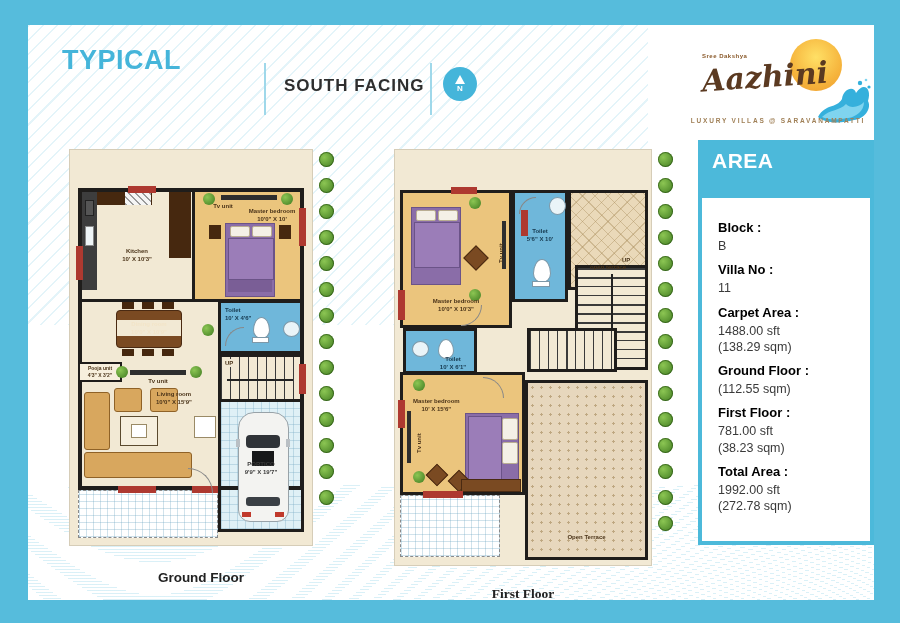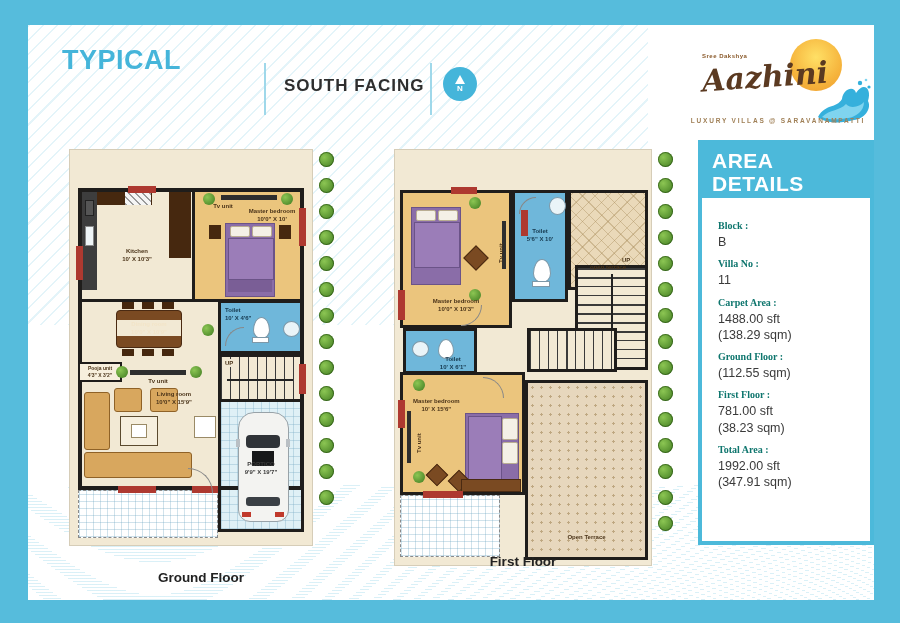--- a/index.html
+++ b/index.html
@@ -26,21 +26,21 @@
     background:radial-gradient(circle at 50% 35%,#ffe066 0%,#f6b53d 60%,#ef9c2d 100%);}
   .logo-name{left:12px;top:26px;width:150px;text-align:center;font-family:"DejaVu Serif",serif;
     font-style:italic;font-weight:bold;font-size:30px;color:#5b3a21;transform:rotate(-4deg);}
   .logo-top{left:24px;top:20px;font-size:6px;color:#8a5a2b;letter-spacing:.5px;font-weight:bold;}
   .logo-bottom{left:10px;top:84px;width:180px;text-align:center;font-size:6.5px;letter-spacing:1.8px;color:#a08057;font-weight:bold;}
   
   .panel{left:670px;top:115px;width:176px;height:405px;background:#4cb9da;z-index:5;}
   .panel-head{padding:10px 0 8px 14px;color:#fff;font-size:21px;font-weight:800;line-height:1.08;letter-spacing:.5px;}
   .panel-body{position:absolute;left:4px;right:4px;top:58px;bottom:4px;background:#fff;padding:22px 8px 10px 16px;box-sizing:border-box;}
   .ad-item{margin-bottom:8px;}
-  .ad-label{font-size:10px;font-weight:bold;color:#0f766e;margin-bottom:3px;font-family:Liberation Serif, serif;}
+  .ad-label{font-size:13px;font-weight:bold;color:#000000;margin-bottom:3px;}
   .ad-value{font-size:12.5px;color:#3a3a3a;line-height:1.3;}
   
   .site{background:#f2e9d4;box-shadow:0 0 0 1px #d6cdb8;}
   .room{position:absolute;border:3px solid #1f1d1b;box-sizing:border-box;}
   .cream{background:#f2e9d4;} .tan{background:#ebc57d;} .tblue{background:#6fb7da;}
   .outline{position:absolute;border:4px solid #1f1d1b;box-sizing:border-box;pointer-events:none;background:transparent;}
   .red{position:absolute;background:#ae3930;}
   .rlabel{position:absolute;font-size:6px;line-height:1.35;font-weight:bold;color:#4a3318;text-align:center;white-space:nowrap;z-index:3;}
   .rlabel.blue{color:#15384e;} .rlabel.gray{color:#3a3a3a;} .rlabel.cream{color:#f2e4c8;}
   .caption{position:absolute;text-align:center;font-size:13.5px;font-weight:bold;color:#222;z-index:4;}
@@ -103,21 +103,20 @@
       <circle cx="50" cy="3" r="1.3" fill="#7fd4ef"></circle>
     </svg>
     <div class="abs logo-top">Sree Dakshya</div>
     <div class="abs logo-name">Aazhini</div>
     <div class="abs logo-bottom">LUXURY VILLAS @ SARAVANAMPATTI</div>
   </div>
 
   <div class="abs panel">
     <div class="panel-head">
       <div>AREA</div>
-      <div>DETAILS</div>
     </div>
     <div class="panel-body">
       <div class="ad-item">
         <div class="ad-label">Block :</div>
         <div class="ad-value">B</div>
       </div>
       <div class="ad-item">
         <div class="ad-label">Villa No :</div>
         <div class="ad-value">11</div>
       </div>
@@ -131,21 +130,21 @@
         <div class="ad-value">(112.55 sqm)</div>
       </div>
       <div class="ad-item">
         <div class="ad-label">First Floor :</div>
         <div class="ad-value">781.00 sft</div>
         <div class="ad-value">(38.23 sqm)</div>
       </div>
       <div class="ad-item">
         <div class="ad-label">Total Area :</div>
         <div class="ad-value">1992.00 sft</div>
-        <div class="ad-value">(347.91 sqm)</div>
+        <div class="ad-value">(272.78 sqm)</div>
       </div>
     </div>
   </div>
 
   <div class="abs" style="left:42px;top:125px;width:268px;height:440px;z-index:2;">
     <div class="abs site" style="left:0;top:0;width:242px;height:395px;"></div>
 
     <div class="room cream" style="left:8px;top:38px;width:118px;height:114px;">
       <div class="abs dwood" style="left:1px;top:1px;width:70px;height:13px;"></div>
       <div class="abs diag" style="left:44px;top:1px;width:26px;height:13px;"></div>
@@ -378,17 +377,17 @@
           <div class="plant"></div>
           <div class="plant"></div>
           <div class="plant"></div>
           <div class="plant"></div>
           <div class="plant"></div>
           <div class="plant"></div>
           <div class="plant"></div>
           <div class="plant"></div>
           <div class="plant"></div>
         </div>
-    <div class="caption" style="left:0;top:404px;width:256px;">First Floor</div>
+    <div class="caption" style="left:0;top:436px;width:256px;font-family:Liberation Serif, serif;">First Floor</div>
   </div>
 
  </div>
 </div>
 
 </body></html>

